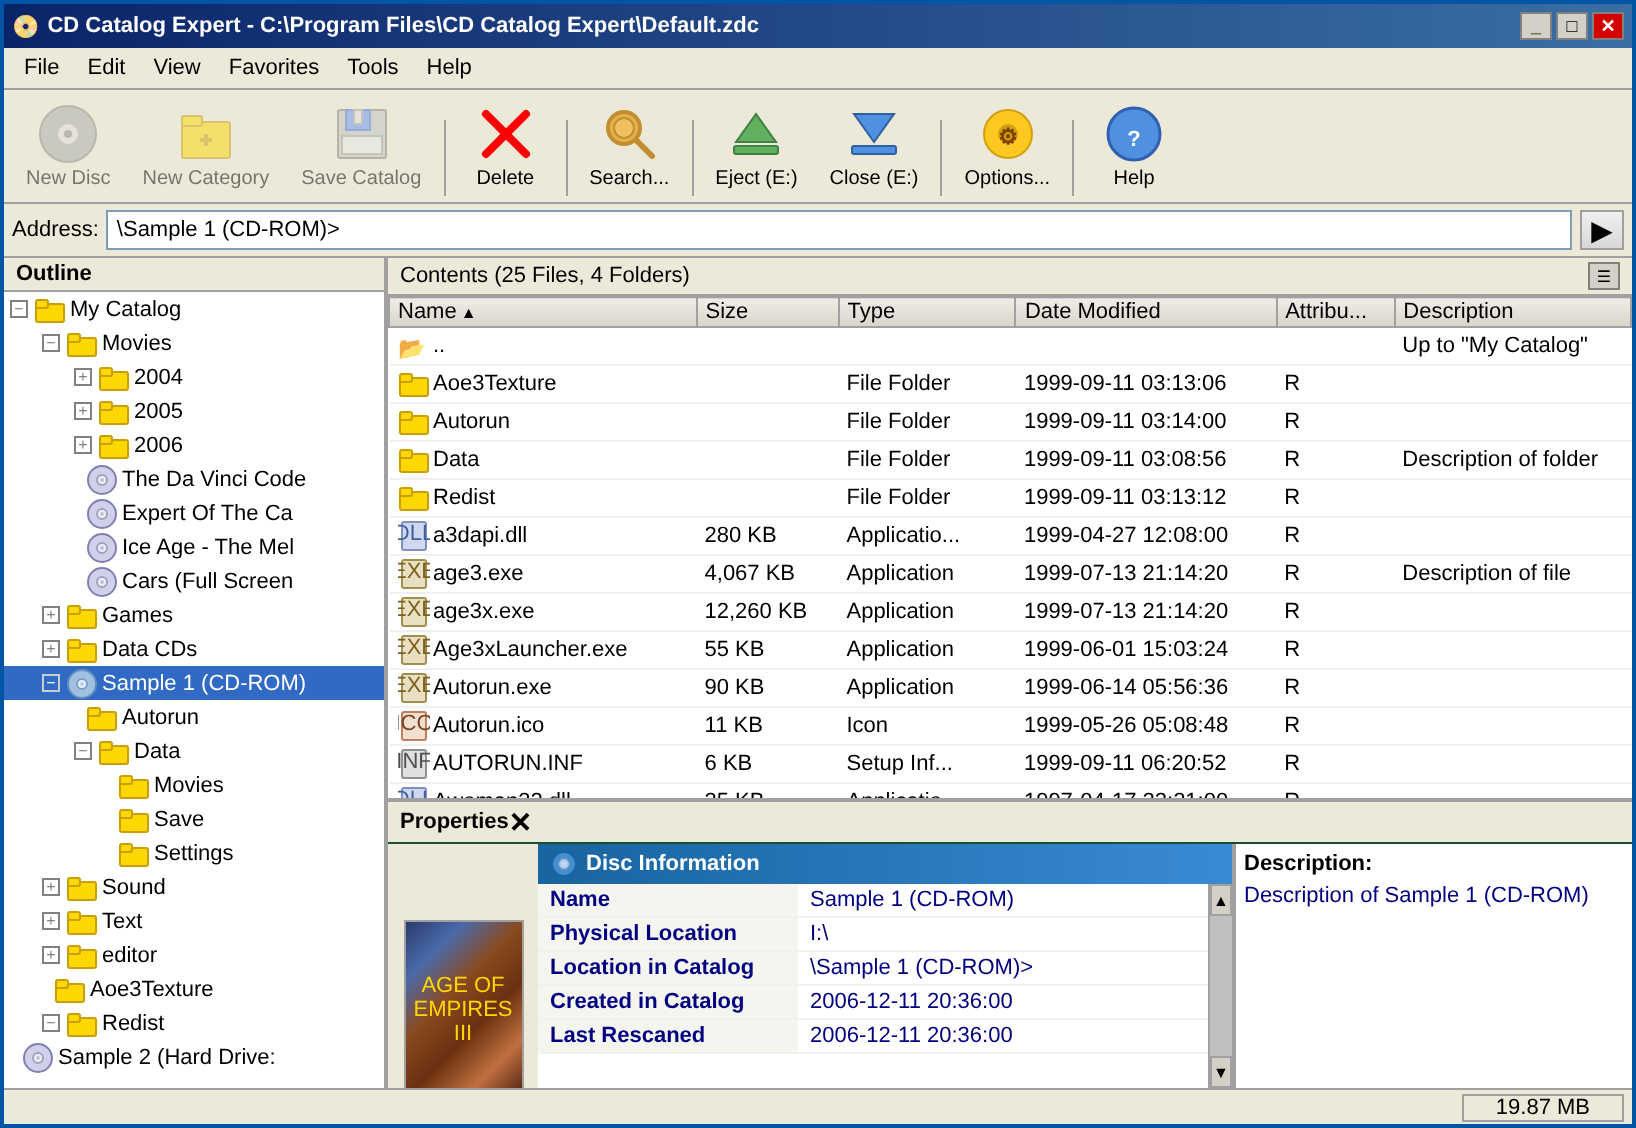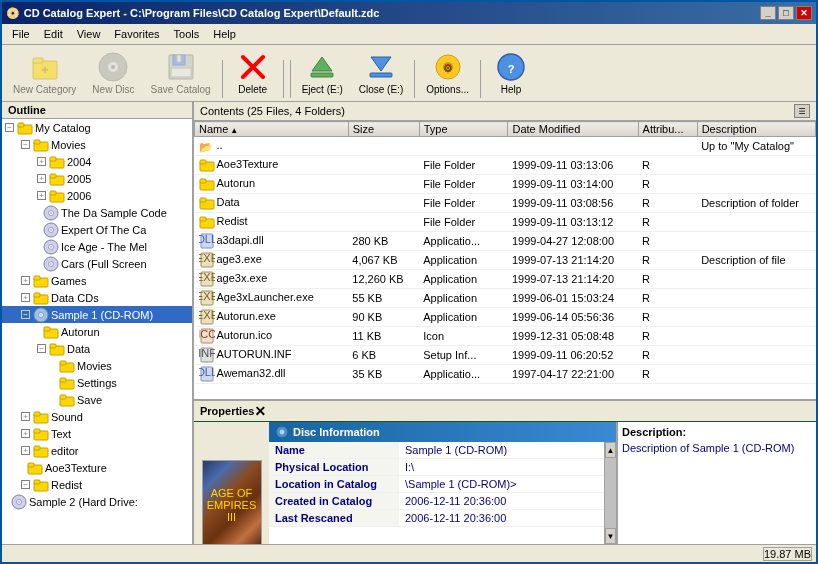--- a/index.html
+++ b/index.html
@@ -83,21 +83,21 @@
     .info-table td { padding: 2px 6px; border-bottom: 1px solid #f0f0f0; vertical-align: top; }
     .info-table td:first-child { font-weight: bold; width: 130px; background: #f5f5f0; color: #000080; white-space: nowrap; }
     .info-table td:last-child { color: #000080; }
     
     .description-pane { width: 200px; border-left: 2px solid #a0a0a0; padding: 4px; overflow: auto; background: white; }
     .description-label { font-weight: bold; margin-bottom: 4px; font-size: 11px; }
     .description-text { font-size: 11px; color: #000080; }
     
     
     .status-bar { background: #ece9d8; border-top: 1px solid #a0a0a0; padding: 1px 4px; display: flex; justify-content: flex-end; align-items: center; height: 18px; }
-    .status-text { font-size: 11px; border: 1px solid #a0a0a0; padding: 0 0; background: #ece9d8; }
+    .status-text { font-size: 11px; border: 1px solid #a0a0a0; padding: 0 16px; background: #ece9d8; }
     
     
     .outline-pane { position: relative; }
     
     
     .svg-folder { display: inline-block; vertical-align: middle; }
     .svg-cd { display: inline-block; vertical-align: middle; }
     
     
     .prop-scroll-right { width: 12px; display: flex; flex-direction: column; background: #e0e0e0; border-left: 1px solid #a0a0a0; }
@@ -130,60 +130,70 @@
     <span class="menu-item">View</span>
     <span class="menu-item">Favorites</span>
     <span class="menu-item">Tools</span>
     <span class="menu-item">Help</span>
   </div>
 
   <div class="toolbar">
     <div class="toolbar-btn disabled">
       <div class="toolbar-icon">
         <svg width="32" height="32" viewBox="0 0 32 32">
+            <circle cx="16" cy="16" r="14" fill="#aaa" stroke="#888" stroke-width="1"></circle>
+            <circle cx="16" cy="16" r="5" fill="#ddd"></circle>
+            <circle cx="16" cy="16" r="2" fill="#888"></circle>
+          </svg>
+      </div>
+      <span class="toolbar-label">New Disc</span>
+    </div>
+    <div class="toolbar-btn disabled">
+      <div class="toolbar-icon">
+        <svg width="32" height="32" viewBox="0 0 32 32">
             <rect x="4" y="10" width="24" height="18" rx="1" fill="#ffd700" stroke="#c8a000" stroke-width="1"></rect>
             <rect x="4" y="7" width="10" height="5" rx="1" fill="#ffd700" stroke="#c8a000" stroke-width="1"></rect>
             <line x1="16" y1="16" x2="16" y2="22" stroke="#c8a000" stroke-width="2"></line>
             <line x1="13" y1="19" x2="19" y2="19" stroke="#c8a000" stroke-width="2"></line>
           </svg>
       </div>
       <span class="toolbar-label">New Category</span>
     </div>
     <div class="toolbar-btn disabled">
       <div class="toolbar-icon">
         <svg width="32" height="32" viewBox="0 0 32 32">
-            <circle cx="16" cy="16" r="14" fill="#aaa" stroke="#888" stroke-width="1"></circle>
-            <circle cx="16" cy="16" r="5" fill="#ddd"></circle>
-            <circle cx="16" cy="16" r="2" fill="#888"></circle>
-          </svg>
-      </div>
-      <span class="toolbar-label">New Disc</span>
-    </div>
-    <div class="toolbar-btn disabled">
-      <div class="toolbar-icon">
-        <svg width="32" height="32" viewBox="0 0 32 32">
             <rect x="4" y="4" width="24" height="24" rx="1" fill="#c0c0c0" stroke="#808080" stroke-width="1"></rect>
             <rect x="8" y="4" width="12" height="10" fill="#6090f0" stroke="#4070d0" stroke-width="1"></rect>
             <rect x="12" y="4" width="4" height="7" fill="#e0e0e0" stroke="#a0a0a0" stroke-width="1"></rect>
             <rect x="6" y="17" width="20" height="9" fill="#e8e8e8" stroke="#a0a0a0" stroke-width="1"></rect>
           </svg>
       </div>
       <span class="toolbar-label">Save Catalog</span>
     </div>
     <div class="toolbar-sep"></div>
     <div class="toolbar-btn">
       <div class="toolbar-icon">
         <svg width="32" height="32" viewBox="0 0 32 32">
             <line x1="6" y1="6" x2="26" y2="26" stroke="red" stroke-width="4" stroke-linecap="round"></line>
             <line x1="26" y1="6" x2="6" y2="26" stroke="red" stroke-width="4" stroke-linecap="round"></line>
           </svg>
       </div>
       <span class="toolbar-label">Delete</span>
     </div>
     <div class="toolbar-sep"></div>
+    <div class="toolbar-btn">
+      <div class="toolbar-icon">
+        <svg width="32" height="32" viewBox="0 0 32 32">
+            <circle cx="13" cy="13" r="8" fill="#e8b050" stroke="#c09030" stroke-width="2"></circle>
+            <line x1="19" y1="19" x2="27" y2="27" stroke="#c09030" stroke-width="3" stroke-linecap="round"></line>
+            <circle cx="13" cy="13" r="5" fill="#f0c060" stroke="#c09030" stroke-width="1"></circle>
+          </svg>
+      </div>
+      <span class="toolbar-label">Search...</span>
+    </div>
     <div class="toolbar-sep"></div>
     <div class="toolbar-btn">
       <div class="toolbar-icon">
         <svg width="32" height="32" viewBox="0 0 32 32">
             <rect x="5" y="22" width="22" height="4" rx="1" fill="#60b060" stroke="#408040"></rect>
             <polygon points="16,6 6,20 26,20" fill="#60b060" stroke="#408040" stroke-width="1"></polygon>
           </svg>
       </div>
       <span class="toolbar-label">Eject (E:)</span>
     </div>
@@ -212,20 +222,25 @@
       <div class="toolbar-icon">
         <svg width="32" height="32" viewBox="0 0 32 32">
             <circle cx="16" cy="16" r="13" fill="#5090e0" stroke="#3060b0" stroke-width="1.5"></circle>
             <text x="16" y="22" text-anchor="middle" fill="white" font-size="17" font-weight="bold">?</text>
           </svg>
       </div>
       <span class="toolbar-label">Help</span>
     </div>
   </div>
 
+  <div class="address-bar">
+    <span class="address-label">Address:</span>
+    <input class="address-input" type="text" value="\Sample 1 (CD-ROM)&gt;" style="">
+    <div class="address-go">▶</div>
+  </div>
 
   <div class="main-area">
 
     <div class="outline-pane">
       <div class="outline-header">Outline</div>
       <div class="outline-scroll">
 
         <div class="tree-item">
           <span class="tree-expand">−</span>
           <svg class="tree-icon svg-folder" width="16" height="16">
@@ -280,21 +295,21 @@
 
         <div class="tree-item">
           <span class="tree-indent"></span>
           <span class="tree-indent"></span>
           <span style="width:9px;display:inline-block;"></span>
           <svg class="tree-icon svg-cd" width="16" height="16">
               <circle cx="8" cy="8" r="7" fill="#d0d0e8" stroke="#8080b0"></circle>
               <circle cx="8" cy="8" r="2.5" fill="#f0f0ff" stroke="#a0a0c0"></circle>
               <circle cx="8" cy="8" r="1" fill="#c0c0d0"></circle>
             </svg>
-          <span class="tree-label">The Da Sample Code</span>
+          <span class="tree-label">The Da Vinci Code</span>
         </div>
 
         <div class="tree-item">
           <span class="tree-indent"></span>
           <span class="tree-indent"></span>
           <span style="width:9px;display:inline-block;"></span>
           <svg class="tree-icon svg-cd" width="16" height="16">
               <circle cx="8" cy="8" r="7" fill="#d0d0e8" stroke="#8080b0"></circle>
               <circle cx="8" cy="8" r="2.5" fill="#f0f0ff" stroke="#a0a0c0"></circle>
               <circle cx="8" cy="8" r="1" fill="#c0c0d0"></circle>
@@ -393,33 +408,33 @@
 
         <div class="tree-item">
           <span class="tree-indent"></span>
           <span class="tree-indent"></span>
           <span class="tree-indent"></span>
           <span style="width:9px;display:inline-block;"></span>
           <svg class="tree-icon svg-folder" width="16" height="16">
               <rect x="1" y="5" width="14" height="9" rx="1" fill="#ffd700" stroke="#c8a000"></rect>
               <rect x="1" y="3" width="6" height="4" rx="1" fill="#ffd700" stroke="#c8a000"></rect>
             </svg>
+          <span class="tree-label">Save</span>
+        </div>
+
+        <div class="tree-item">
+          <span class="tree-indent"></span>
+          <span class="tree-indent"></span>
+          <span class="tree-indent"></span>
+          <span style="width:9px;display:inline-block;"></span>
+          <svg class="tree-icon svg-folder" width="16" height="16">
+              <rect x="1" y="5" width="14" height="9" rx="1" fill="#ffd700" stroke="#c8a000"></rect>
+              <rect x="1" y="3" width="6" height="4" rx="1" fill="#ffd700" stroke="#c8a000"></rect>
+            </svg>
           <span class="tree-label">Settings</span>
-        </div>
-
-        <div class="tree-item">
-          <span class="tree-indent"></span>
-          <span class="tree-indent"></span>
-          <span class="tree-indent"></span>
-          <span style="width:9px;display:inline-block;"></span>
-          <svg class="tree-icon svg-folder" width="16" height="16">
-              <rect x="1" y="5" width="14" height="9" rx="1" fill="#ffd700" stroke="#c8a000"></rect>
-              <rect x="1" y="3" width="6" height="4" rx="1" fill="#ffd700" stroke="#c8a000"></rect>
-            </svg>
-          <span class="tree-label">Save</span>
         </div>
 
         <div class="tree-item">
           <span class="tree-indent"></span>
           <span class="tree-expand">+</span>
           <svg class="tree-icon svg-folder" width="16" height="16">
               <rect x="1" y="5" width="14" height="9" rx="1" fill="#ffd700" stroke="#c8a000"></rect>
               <rect x="1" y="3" width="6" height="4" rx="1" fill="#ffd700" stroke="#c8a000"></rect>
             </svg>
           <span class="tree-label">Sound</span>
@@ -607,21 +622,21 @@
     <td style="min-width:30px">R</td>
     <td style="min-width:100px"></td>
   </tr>
                 <tr>
     <td style="min-width:130px"><svg width="16" height="16" style="vertical-align:middle;margin-right:2px">
                       <rect x="2" y="1" width="12" height="14" rx="1" fill="#f0e0d0" stroke="#c08060"></rect>
                       <text x="8" y="10" text-anchor="middle" font-size="5" fill="#804020">ICO</text>
                     </svg>Autorun.ico</td>
     <td style="min-width:60px">11 KB</td>
     <td style="min-width:75px">Icon</td>
-    <td style="min-width:110px">1999-12-31 05:08:48</td>
+    <td style="min-width:110px">1999-05-26 05:08:48</td>
     <td style="min-width:30px">R</td>
     <td style="min-width:100px"></td>
   </tr>
                 <tr>
     <td style="min-width:130px"><svg width="16" height="16" style="vertical-align:middle;margin-right:2px">
                       <rect x="2" y="1" width="12" height="14" rx="1" fill="#e0e0e0" stroke="#909090"></rect>
                       <text x="8" y="10" text-anchor="middle" font-size="5" fill="#505050">INF</text>
                     </svg>AUTORUN.INF</td>
     <td style="min-width:60px">6 KB</td>
     <td style="min-width:75px">Setup Inf...</td>

